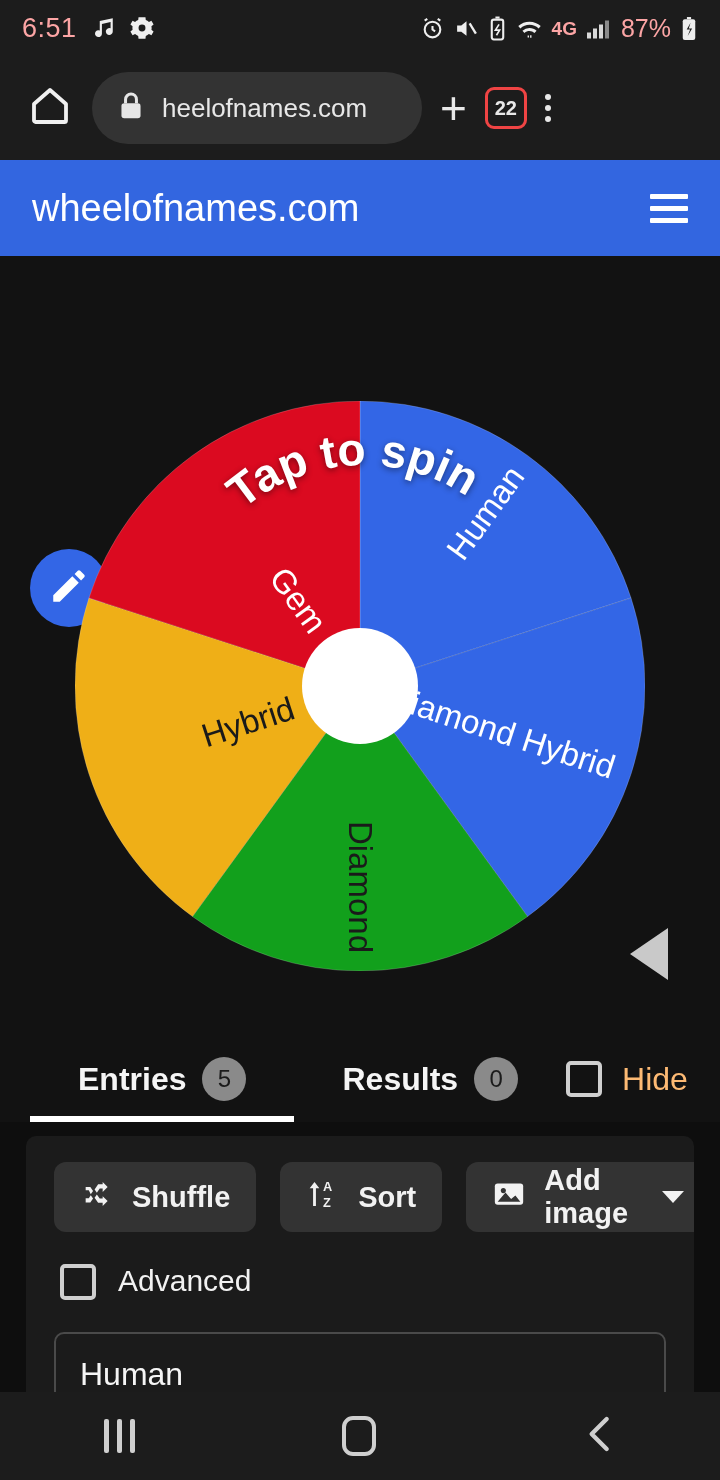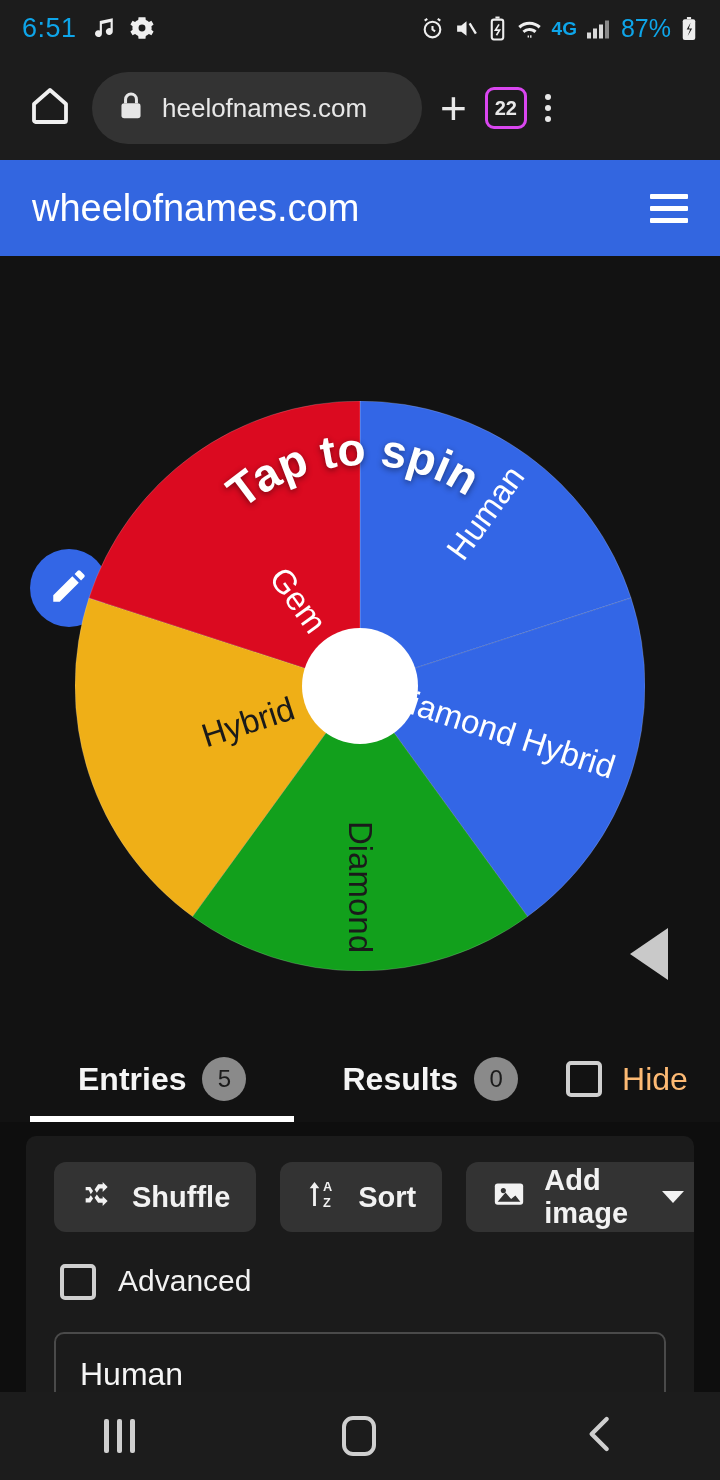--- a/index.html
+++ b/index.html
@@ -10,21 +10,21 @@
     overflow:hidden;
   }
   body { position:relative; }
 
   
   .statusbar{
     height:56px; width:100%;
     background:#1c1c1c;
     display:flex; align-items:center;
     padding:8px 22px;
-    color:#0ea5e9;
+    color:#fca5a5;
   }
   .sb-left{ display:flex; align-items:center; gap:13px; }
   .sb-time{ font-size:27px; letter-spacing:.5px; font-weight:400; }
   .sb-right{ margin-left:auto; display:flex; align-items:center; gap:9px; }
   .sb-icn{ display:inline-flex; align-items:center; }
   .sb-batt{ font-size:25px; letter-spacing:0px; }
   .net-lbl{ font-size:19px; font-weight:700; line-height:1; display:flex; flex-direction:column; align-items:center;}
 
   
   .browserbar{
@@ -42,21 +42,21 @@
     display:flex; align-items:center;
     padding:11px 26px;
     gap:18px;
     max-width:330px;
     overflow:hidden;
   }
   .urltext{
     color:#e8e8e8; font-size:26px; white-space:nowrap;
   }
   .tabcount{
-    width:42px;height:42px;border:3px solid #d946ef;border-radius:9px;
+    width:42px;height:42px;border:3px solid #ef4444;border-radius:9px;
     display:flex;align-items:center;justify-content:center;
     color:#e8e8e8;font-size:20px;font-weight:600;
   }
   .dots{ display:flex;flex-direction:column;gap:5px;align-items:center; }
   .dots i{ width:6px;height:6px;border-radius:50%;background:#e8e8e8;display:block; }
   .plusbtn{ color:#e8e8e8; font-size:46px; line-height:0.7; font-weight:300;}
 
   
   .appheader{
     height:96px; width:100%;

